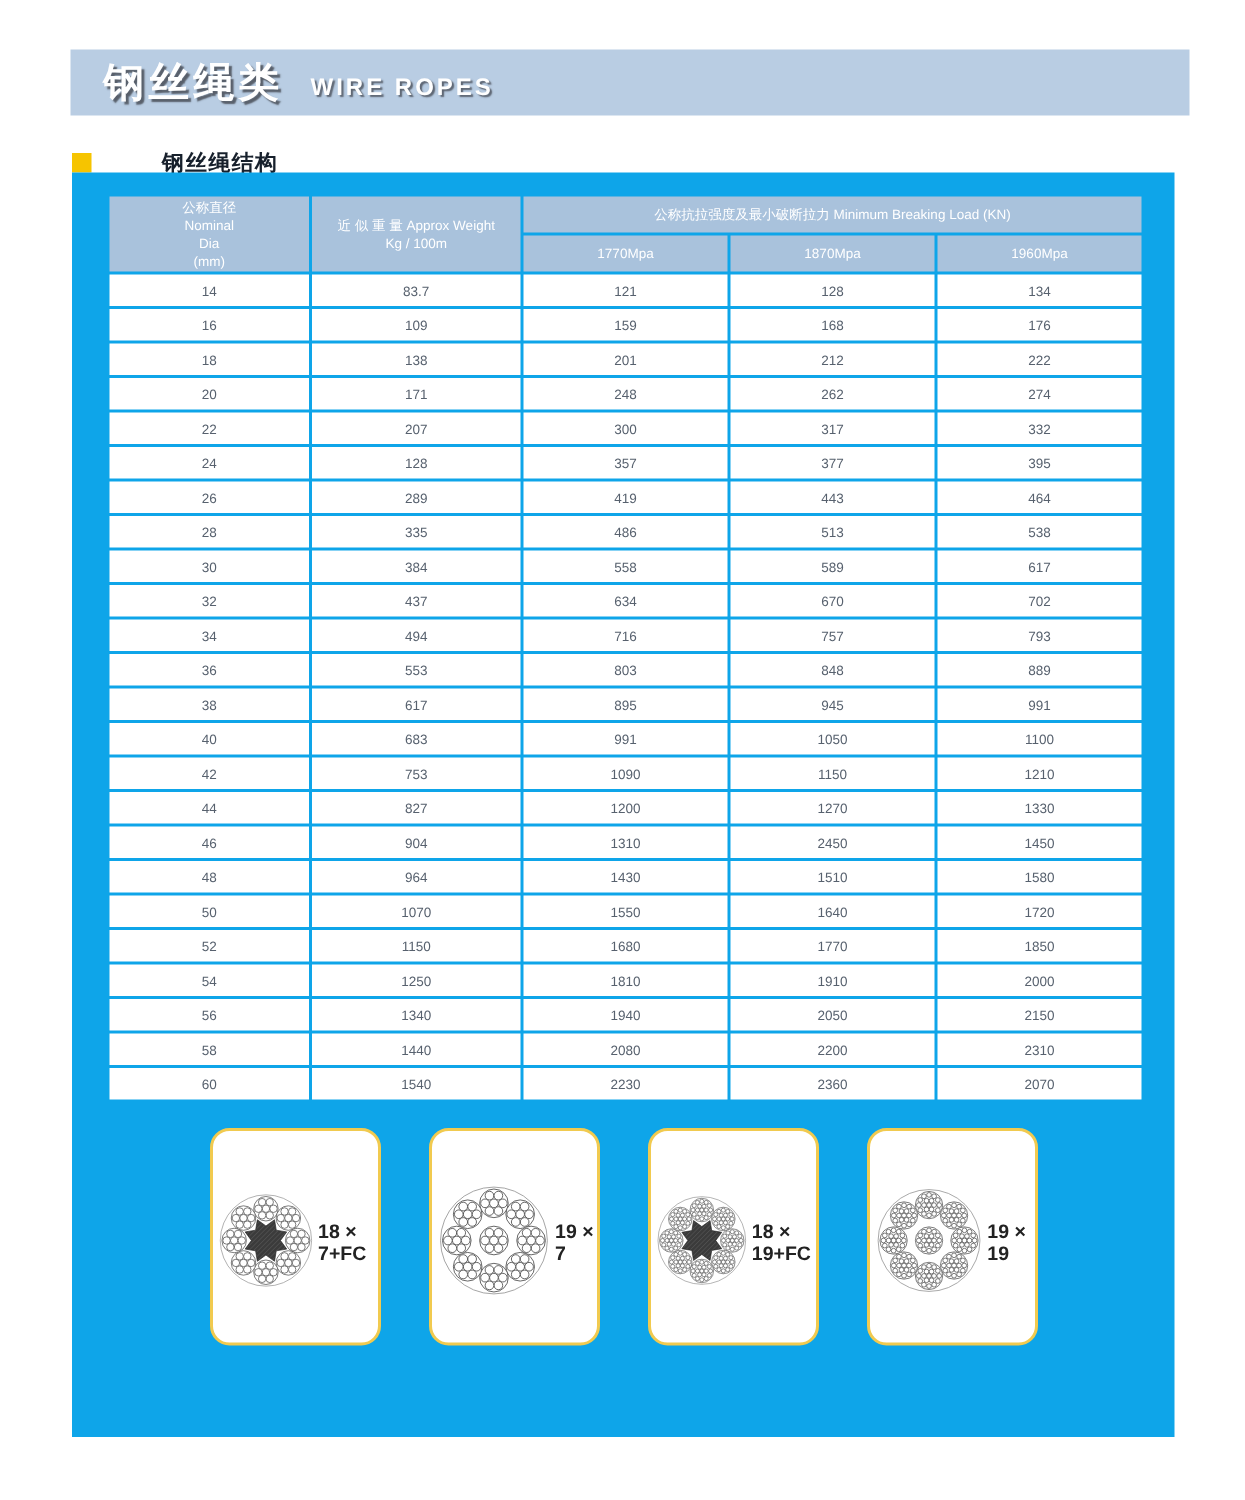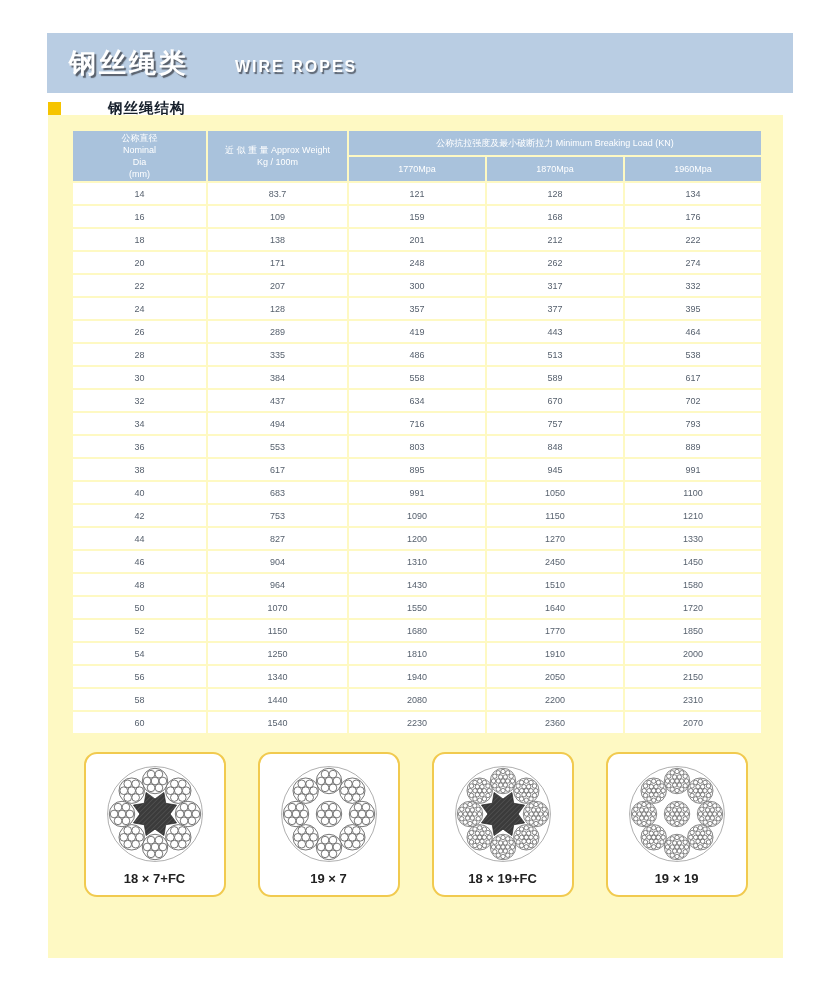--- a/index.html
+++ b/index.html
@@ -1,58 +1,58 @@
 <!DOCTYPE html>
 <html><head>
 <meta charset="utf-8">
 <style>
   * { margin:0; padding:0; box-sizing:border-box; }
   html,body { width:830px; height:1000px; background:#ffffff;
     font-family:"Liberation Sans", sans-serif; }
   .page { position:relative; width:830px; height:1000px; overflow:hidden; }
 
   
-  .banner { position:absolute; left:47px; top:33px; width:746px; height:60px;
-    background:#b9cde3; display:flex; align-items:center; padding-left:22px;gap:38px; }
+  .banner { position:absolute; left:47px; top:33px; width:746px; height:44px;
+    background:#b9cde3; display:flex; align-items:center; padding-left:22px; }
   .banner .zh { font-size:27px; font-weight:bold; color:#ffffff; letter-spacing:3px;
     text-shadow:2px 2px 1px rgba(70,75,85,0.85); }
   .banner .en { font-size:16px; font-weight:bold; color:#ffffff; letter-spacing:2px;
-    margin-left:8px; margin-top:8px; text-shadow:1.5px 1.5px 1px rgba(70,75,85,0.8); }
+    margin-left:18px; margin-top:8px; text-shadow:1.5px 1.5px 1px rgba(70,75,85,0.8); }
 
   
   .section-head { position:absolute; left:48px; top:87px; display:flex; align-items:center;gap:36px; }
   .bullet { width:13px; height:13px; background:#f6c400; margin-right:11px; }
   .section-head .zh { font-size:14.5px; font-weight:bold; color:#17202c; letter-spacing:1px; }
   .section-head .en { font-size:12.5px; font-weight:bold; color:#17202c; margin-left:6px;margin-top:28px; }
 
   
   .panel { position:absolute; left:48px; top:115px; width:735px; height:843px;
-    background:#fef9c3; }
+    background:#0ea5e9; }
 
   
   table.spec { border-collapse:separate; border-spacing:2px;
     margin:14px 0 0 23px; width:686px; table-layout:fixed; }
   table.spec col.c1 { width:133px; }
   table.spec col.c2 { width:139px; }
   table.spec col.c3, table.spec col.c4, table.spec col.c5 { width:136px; }
   table.spec th { background:#a9c2dc; color:#ffffff; font-weight:normal;
     font-size:9px; line-height:1.35; text-align:center; vertical-align:middle; }
   table.spec th.h1 { height:24px; }
   table.spec th.h2 { height:24px; }
   table.spec td { background:#ffffff; color:#57616e; font-size:9px;
     text-align:center; height:21px; vertical-align:middle; }
 
   
   .note { margin:9px 0 0 20px; font-size:9.5px; color:#3d4857; }
 
   
   .cards { display:flex; justify-content:center; gap:32px; margin-top:17px; }
-  .card { width:142px; height:145px; background:#ffffff;
+  .card { width:114px; height:145px; background:#ffffff;
     border:2px solid #f1ca4f; border-radius:13px;
-    display:flex; flex-direction:column; align-items:center; padding-top:5px; }
+    display:flex; align-items:center; padding-top:5px; }
   .card svg.rope { width:110px; height:110px; display:block; }
   .card .lbl { font-size:13px; font-weight:bold; color:#222222; margin-top:2px; }
 </style>
 </head>
 <body>
 
 <div class="page">
 
   <div class="banner">
     <span class="zh">钢丝绳类</span>

